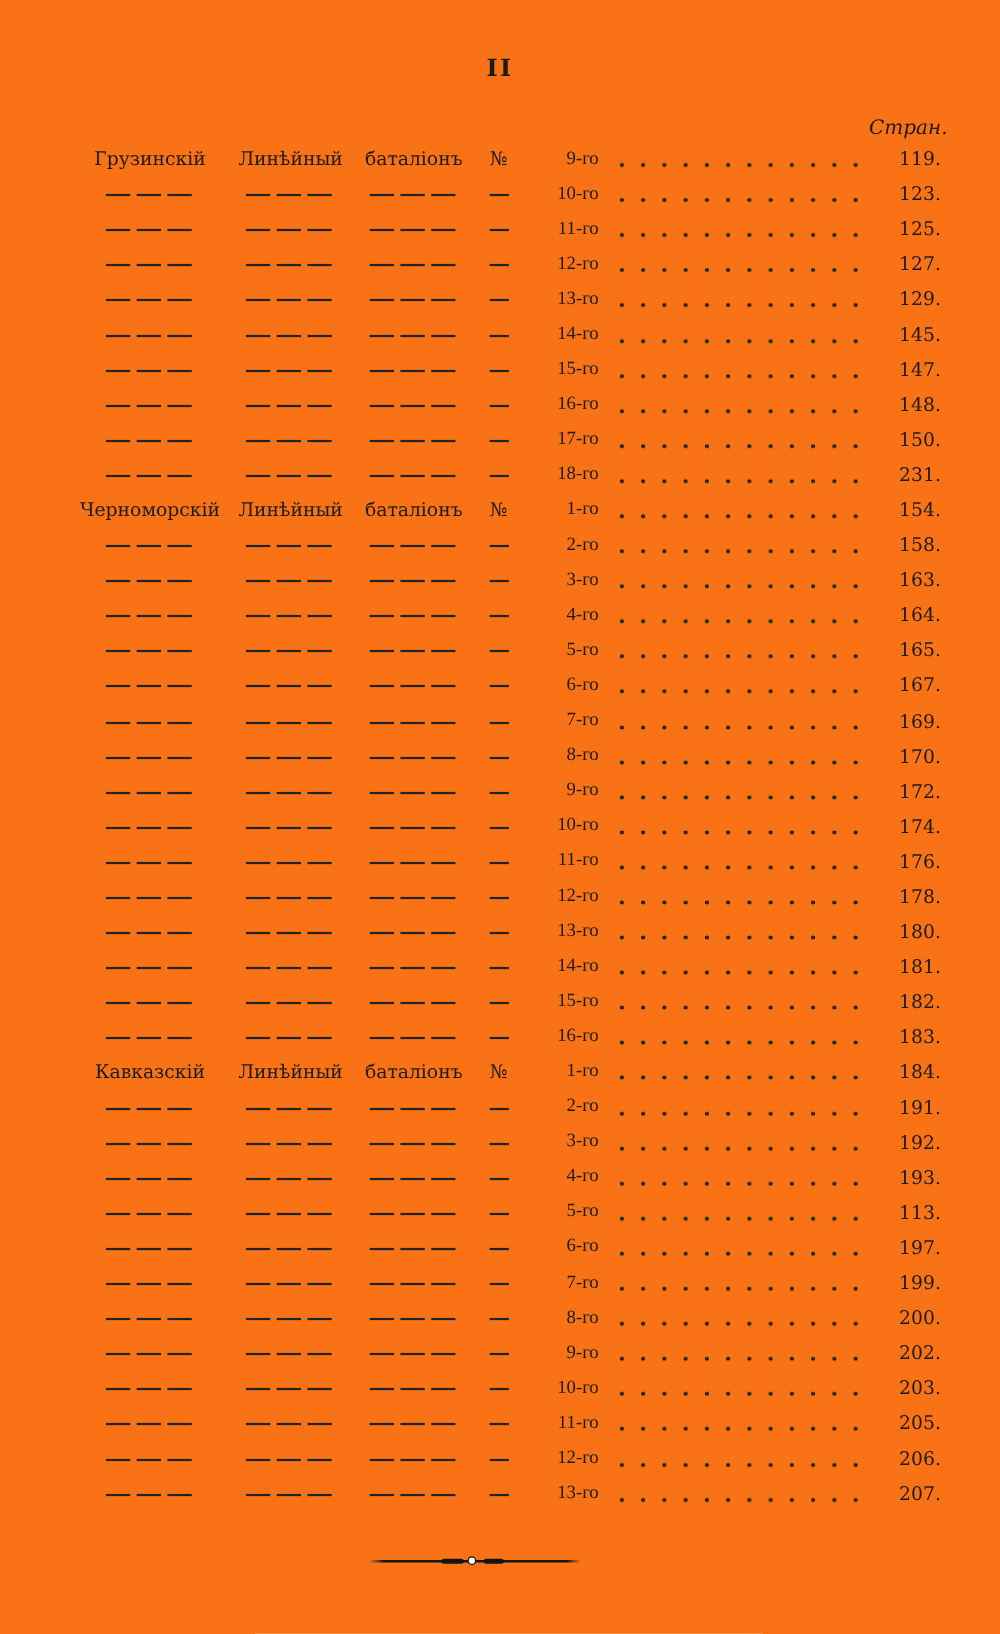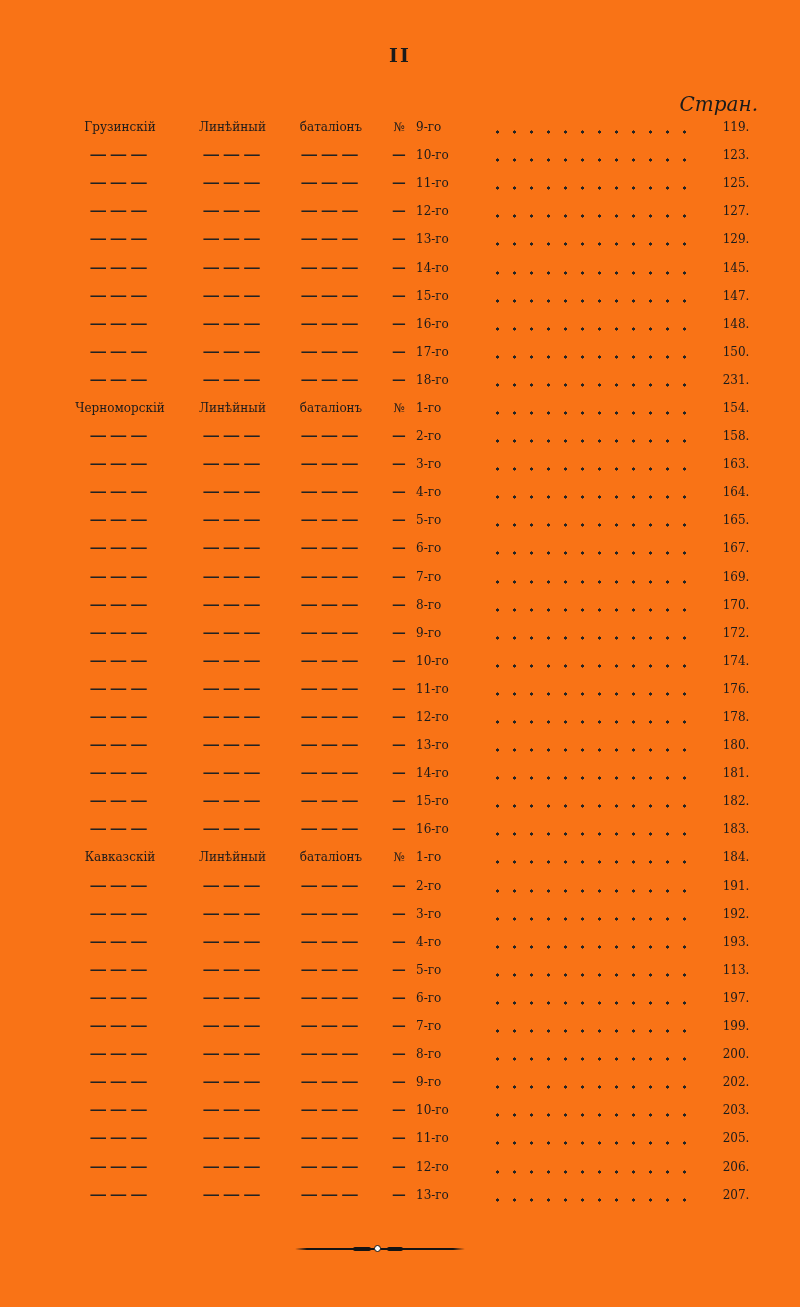--- a/index.html
+++ b/index.html
@@ -15,35 +15,35 @@
     background:#f97316;
     overflow:hidden;
   }
   .folio {
     position:absolute; top:44px; left:0; right:0;
     text-align:center;
     font-size:19px; font-weight:700; letter-spacing:2px;
   }
   .col-header {
     position:absolute; top:92px; right:42px;
-    font-style:italic; font-size:20px;
+    font-style:italic; font-size:16px;
   }
   .rows {
     position:absolute; top:113px; left:55px; right:40px;
   }
   .row {
     display:grid;
     grid-template-columns:130px 95px 102px 34px 64px 1fr 52px;
     align-items:center;
     height:28.1px;
-    font-size:12px;
+    font-size:15px;
     white-space:nowrap;
   }
   .c { text-align:center; }
-  .entry { padding-right:1px; }
+  .entry { text-align:right; padding-right:1px;font-family:Liberation Serif, serif; }
   .pageno { text-align:center; padding-left:4px; }
   .ditto {
     display:inline-block;
     transform:scaleX(1.45);
     transform-origin:center;
     font-weight:600;
     letter-spacing:2px;
     color:#222;
   }
   .ditto-n { transform:scaleX(1.15); letter-spacing:0; }

